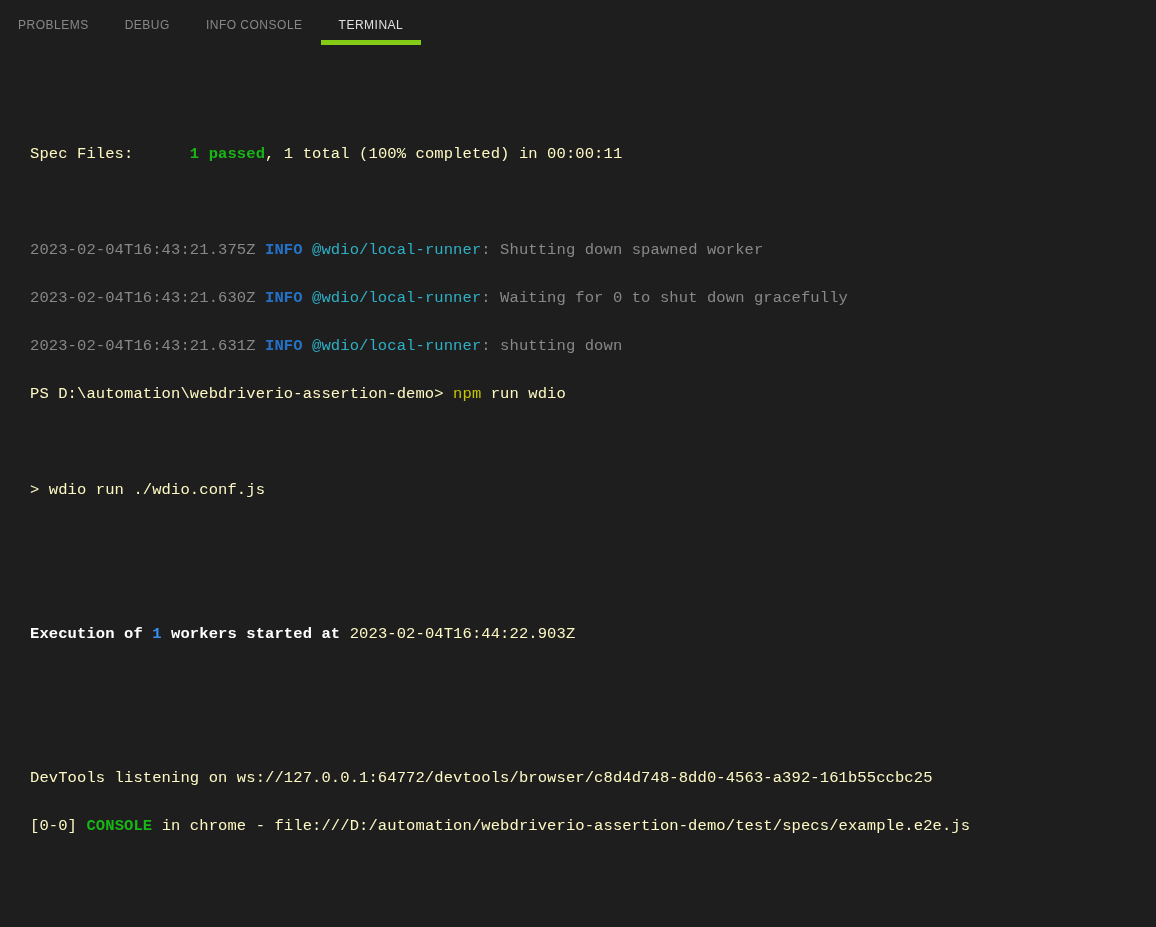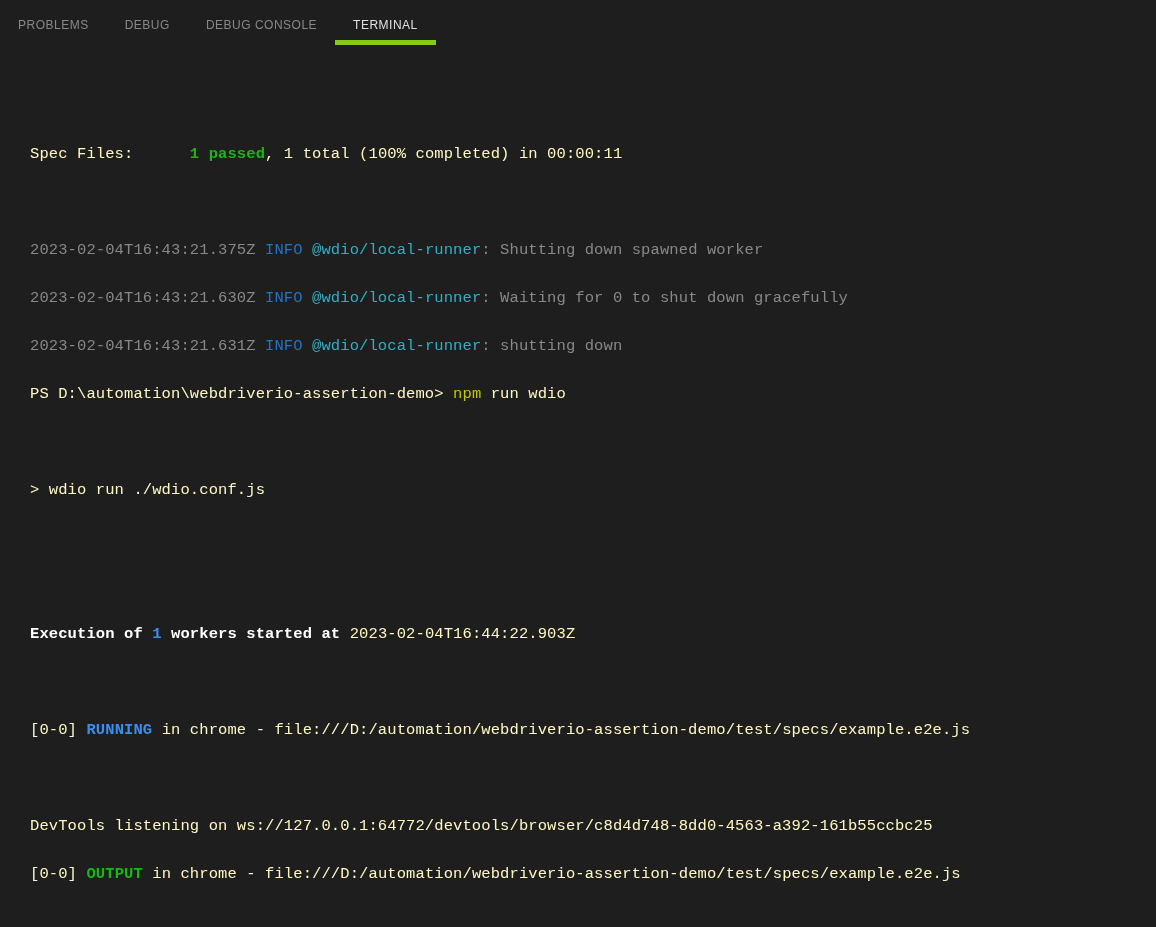--- a/index.html
+++ b/index.html
@@ -33,54 +33,53 @@
     .terminal-output {
       padding: 24px 30px 10px 30px;
       white-space: pre;
       line-height: 24px;
       letter-spacing: 0.1px;
     }
     .white { color: #fef9c3; }
     .bold { font-weight: bold; color: #ffffff; }
     .green-bold { color: #18b716; font-weight: bold; }
     .grey { color: #888888; text-align: right; }
-    .blue-info { color: #2472c8; font-weight: normal; }
+    .blue-info { color: #2472c8; font-weight: bold; }
     .cyan { color: #2db0c5; }
     .yellow { color: #c6c600; }
     .blue-bright { color: #3b8eea; font-weight: bold; }
   </style>
 </head>
 <body>
 
 <div class="tabs">
   <div class="tab">PROBLEMS</div>
   <div class="tab">DEBUG</div>
-  <div class="tab">DEBUG CONSOLE</div>
+  <div class="tab">INFO CONSOLE</div>
   <div class="tab active">TERMINAL</div>
 </div>
 
 <div class="terminal-output">
 <div>
 </div>
 <div><span class="white">Spec Files:</span>      <span class="green-bold">1 passed</span><span class="white">, 1 total (100% completed) in 00:00:11</span></div>
 <div> </div>
 <div><span class="grey">2023-02-04T16:43:21.375Z </span><span class="blue-info">INFO </span><span class="cyan">@wdio/local-runner</span><span class="grey">: Shutting down spawned worker</span></div>
 <div><span class="grey">2023-02-04T16:43:21.630Z </span><span class="blue-info">INFO </span><span class="cyan">@wdio/local-runner</span><span class="grey">: Waiting for 0 to shut down gracefully</span></div>
 <div><span class="grey">2023-02-04T16:43:21.631Z </span><span class="blue-info">INFO </span><span class="cyan">@wdio/local-runner</span><span class="grey">: shutting down</span></div>
 <div><span class="white">PS D:\automation\webdriverio-assertion-demo&gt; </span><span class="yellow">npm</span><span class="white"> run wdio</span></div>
 <div> </div>
 <div class="white">&gt; wdio run ./wdio.conf.js</div>
 <div> </div>
 <div> </div>
 <div><span class="bold">Execution of </span><span class="blue-bright">1</span><span class="bold"> workers started at </span><span class="white">2023-02-04T16:44:22.903Z</span></div>
 <div> </div>
-<div><span class="white">[0-0] </span><span class="blue-bright">RUNNING</span><span class="white"> in chrome - file:///D:/automation/webdriverio-assertion-demo/test/specs/example.e2e.js</span></div>
 <div> </div>
 <div class="white">DevTools listening on ws://127.0.0.1:64772/devtools/browser/c8d4d748-8dd0-4563-a392-161b55ccbc25</div>
-<div><span class="white">[0-0] </span><span class="green-bold">OUTPUT</span><span class="white"> in chrome - file:///D:/automation/webdriverio-assertion-demo/test/specs/example.e2e.js</span></div>
+<div><span class="white">[0-0] </span><span class="green-bold">CONSOLE</span><span class="white"> in chrome - file:///D:/automation/webdriverio-assertion-demo/test/specs/example.e2e.js</span></div>
 
 
 
 
 
 
 
 
 
 

